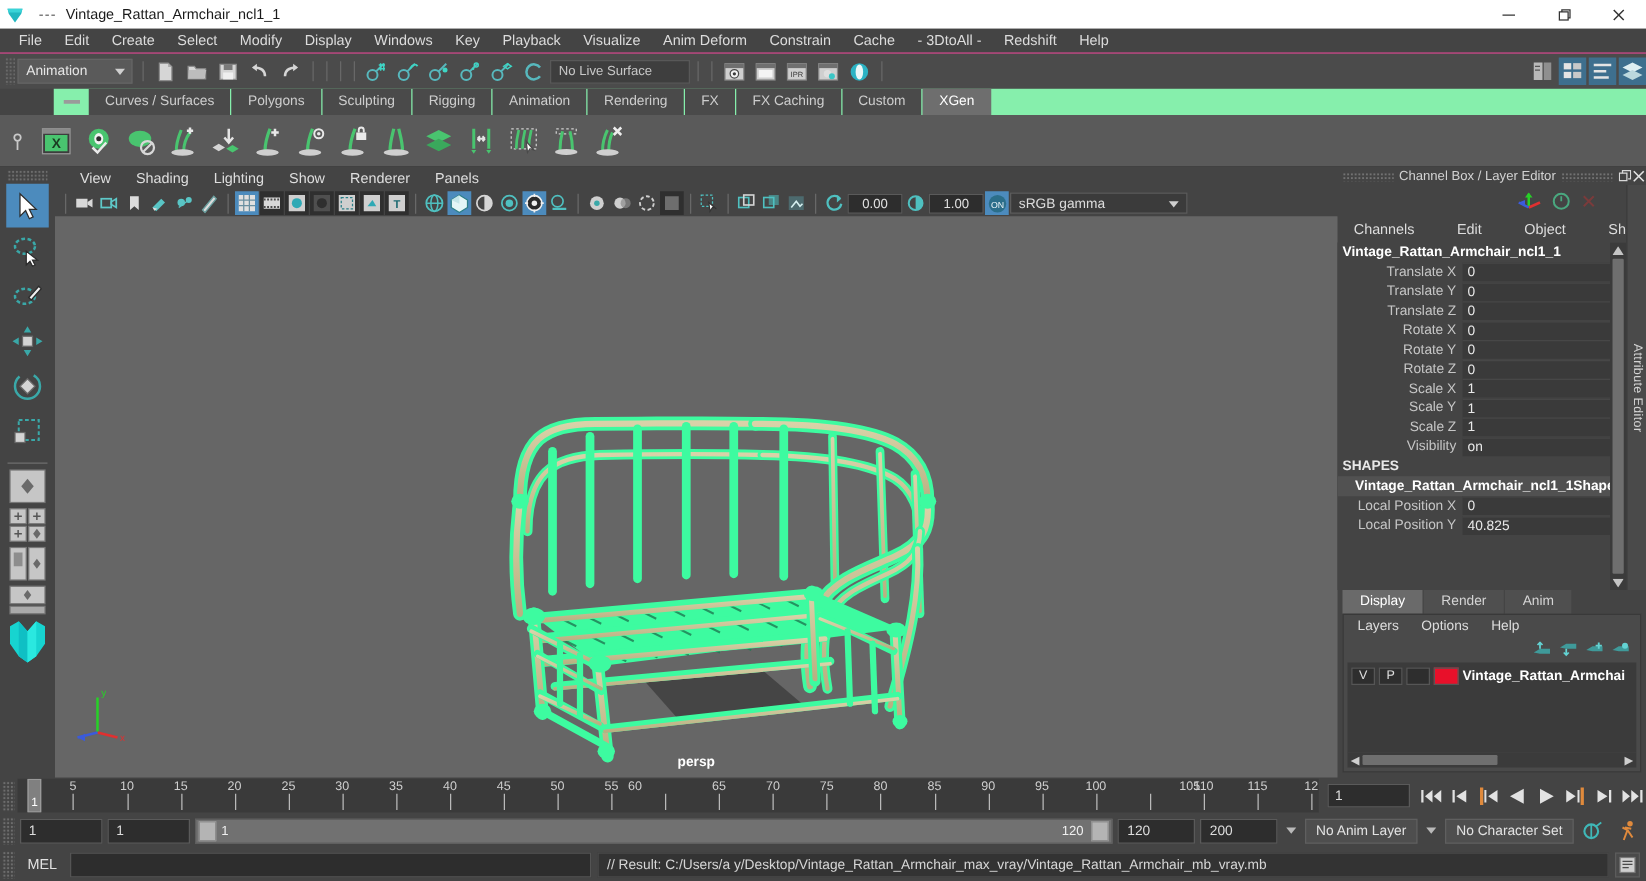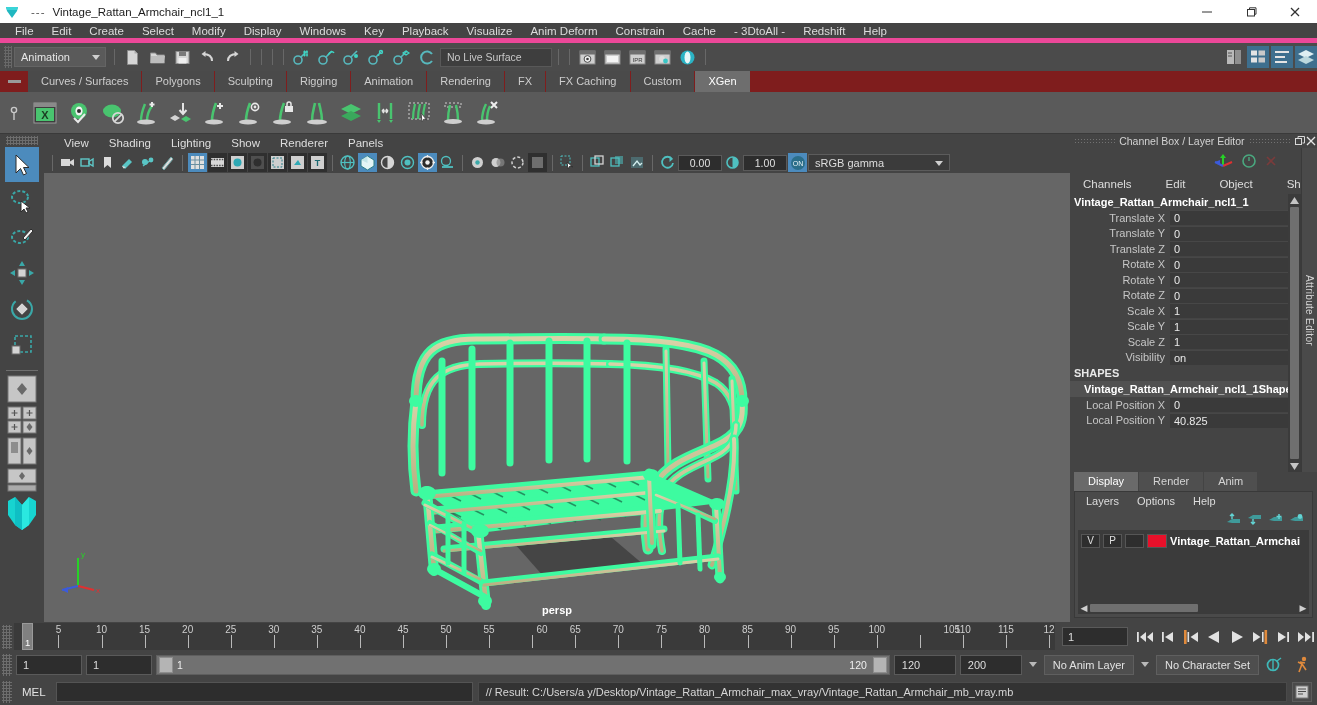--- a/index.html
+++ b/index.html
@@ -24,21 +24,21 @@
   .title-text { white-space: nowrap; overflow: hidden; }
   .title-dots { margin: 0 7px; letter-spacing: 1px; color:#555; }
   .title-sub { white-space: nowrap; }
   .title-spacer { flex: 1; }
   .winbtn { width: 44px; height: 23px; display:flex; align-items:center; justify-content:center; color:#2a2a2a; }
   .winbtn svg { display:block; }
 
   
   .menubar {
     height: 20px; background: #444444; display: flex; align-items: center;
-    padding-left: 6px; flex: 0 0 20px; border-bottom: 5px solid #ec4899;
+    padding-left: 6px; flex: 0 0 20px; border-bottom: 1px solid #ec4899;
   }
   .menu-item { padding: 0 9px; line-height: 20px; font-size: 11.5px; color: #dcdcdc; }
 
   
   .statusline {
     height: 28px; background: #4b4b4b; display: flex; align-items: center;
     flex: 0 0 28px; padding-left: 4px; gap: 2px;
   }
   .grip { width:8px; height:22px;
     background-image: radial-gradient(#6d6d6d 1px, transparent 1.2px);
@@ -56,21 +56,21 @@
   .tbtn svg { display:block; }
   .livefield {
     width: 112px; height: 19px; background: #3e3e3e; border:1px solid #585858;
     color:#c8c8c8; font-size: 10.5px; display:flex; align-items:center; padding-left:6px;
   }
   .statusline .spacer { flex:1; }
   .rbox { width:22px;height:22px;display:flex;align-items:center;justify-content:center; }
   .rbox.on { background:#3e6f8e; }
 
   
-  .shelftabs { height: 21px; background: #7f1d1d; display:flex; align-items:flex-end; flex:0 0 21px; }
+  .shelftabs { height: 21px; background: #86efac; display:flex; align-items:flex-end; flex:0 0 21px;margin-left:43px; }
   .shelf-handle { width: 28px; height:21px; display:flex;align-items:center;justify-content:center; }
   .shelf-handle .bar { width:13px;height:3px;background:#9a9a9a; }
   .shelftab {
     height: 21px; line-height:21px; padding: 0 13px; font-size: 11px; color: #cdcdcd;
     background: #4a4a4a; margin-right: 1px;
   }
   .shelftab.active { background: #6e6e6e; color:#fff; }
 
   
   .shelfrow { height: 42px; background: #5a5a5a; display:flex; align-items:center; flex:0 0 42px;
@@ -1183,21 +1183,21 @@
           <div class="tl-num" style="left: 302.857px;">35</div>
           <div class="tl-tick" style="left: 345.924px;"></div>
           <div class="tl-num" style="left: 345.924px;">40</div>
           <div class="tl-tick" style="left: 388.992px;"></div>
           <div class="tl-num" style="left: 388.992px;">45</div>
           <div class="tl-tick" style="left: 432.059px;"></div>
           <div class="tl-num" style="left: 432.059px;">50</div>
           <div class="tl-tick" style="left: 475.126px;"></div>
           <div class="tl-num" style="left: 475.126px;">55</div>
           <div class="tl-tick" style="left: 518.193px;"></div>
-          <div class="tl-num" style="left: 528px;">60</div>
+          <div class="tl-num" style="left: 494px;">60</div>
           <div class="tl-tick" style="left: 561.261px;"></div>
           <div class="tl-num" style="left: 561.261px;">65</div>
           <div class="tl-tick" style="left: 604.328px;"></div>
           <div class="tl-num" style="left: 604.328px;">70</div>
           <div class="tl-tick" style="left: 647.395px;"></div>
           <div class="tl-num" style="left: 647.395px;">75</div>
           <div class="tl-tick" style="left: 690.462px;"></div>
           <div class="tl-num" style="left: 690.462px;">80</div>
           <div class="tl-tick" style="left: 733.529px;"></div>
           <div class="tl-num" style="left: 733.529px;">85</div>

